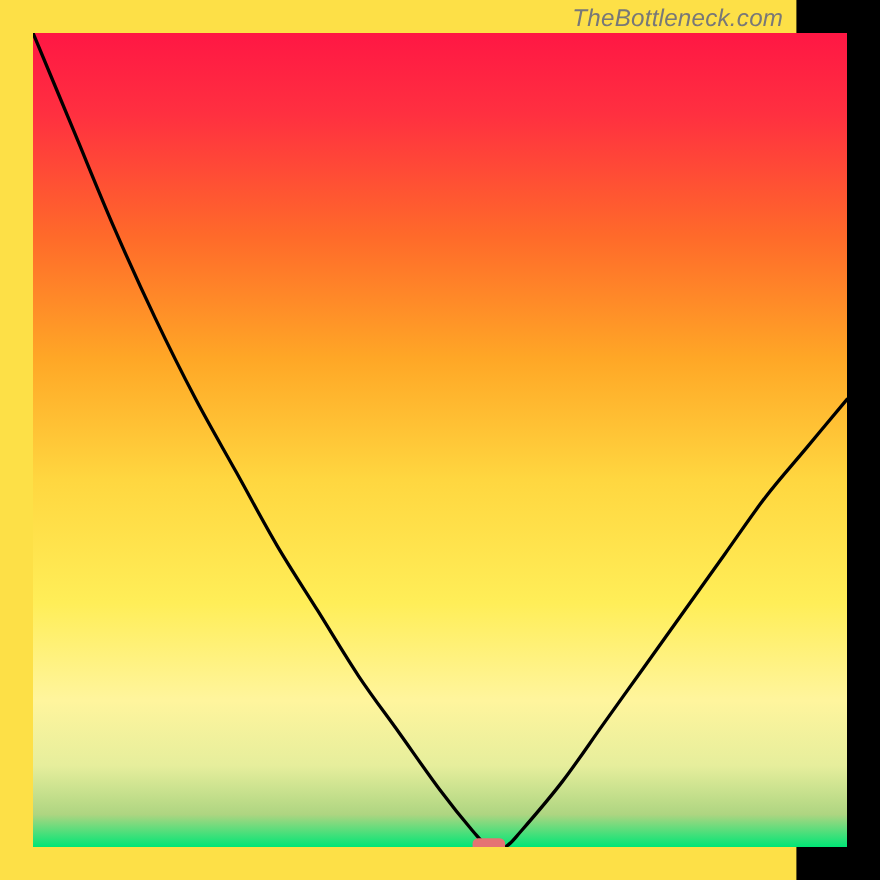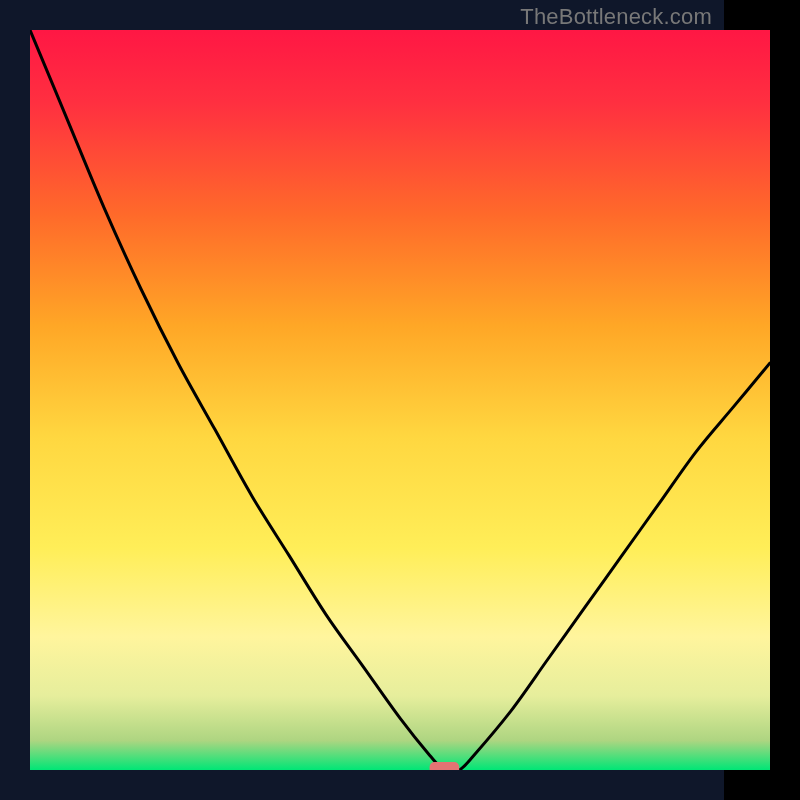--- a/index.html
+++ b/index.html
@@ -10,21 +10,22 @@
     background: #000;
     overflow: hidden;
     font-family: Arial, Helvetica, sans-serif;
   }
   .frame {
     position: absolute;
     left: 0;
     top: 0;
     width: 724px;
     height: 800px;
-    background: #0f172a;
+    background: #fde047;
+    font-style: italic;
   }
   .plot {
     position: absolute;
     left: 30px;
     top: 30px;
     width: 740px;
     height: 740px;
   }
   .attribution {
     position: absolute;

